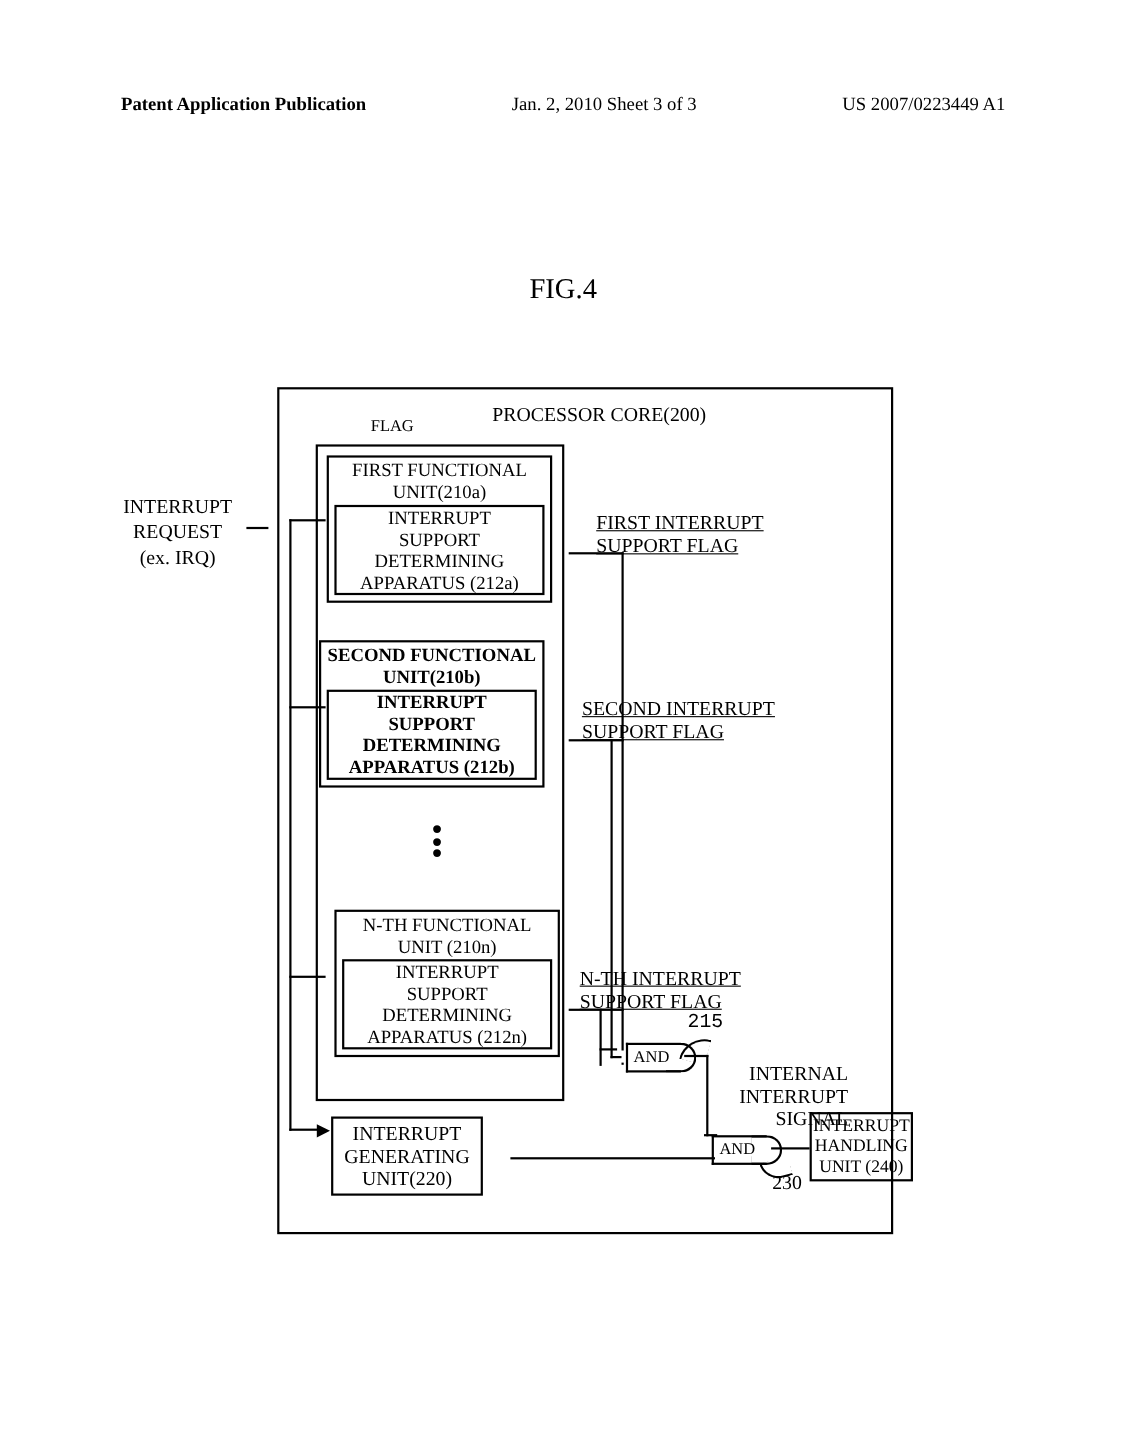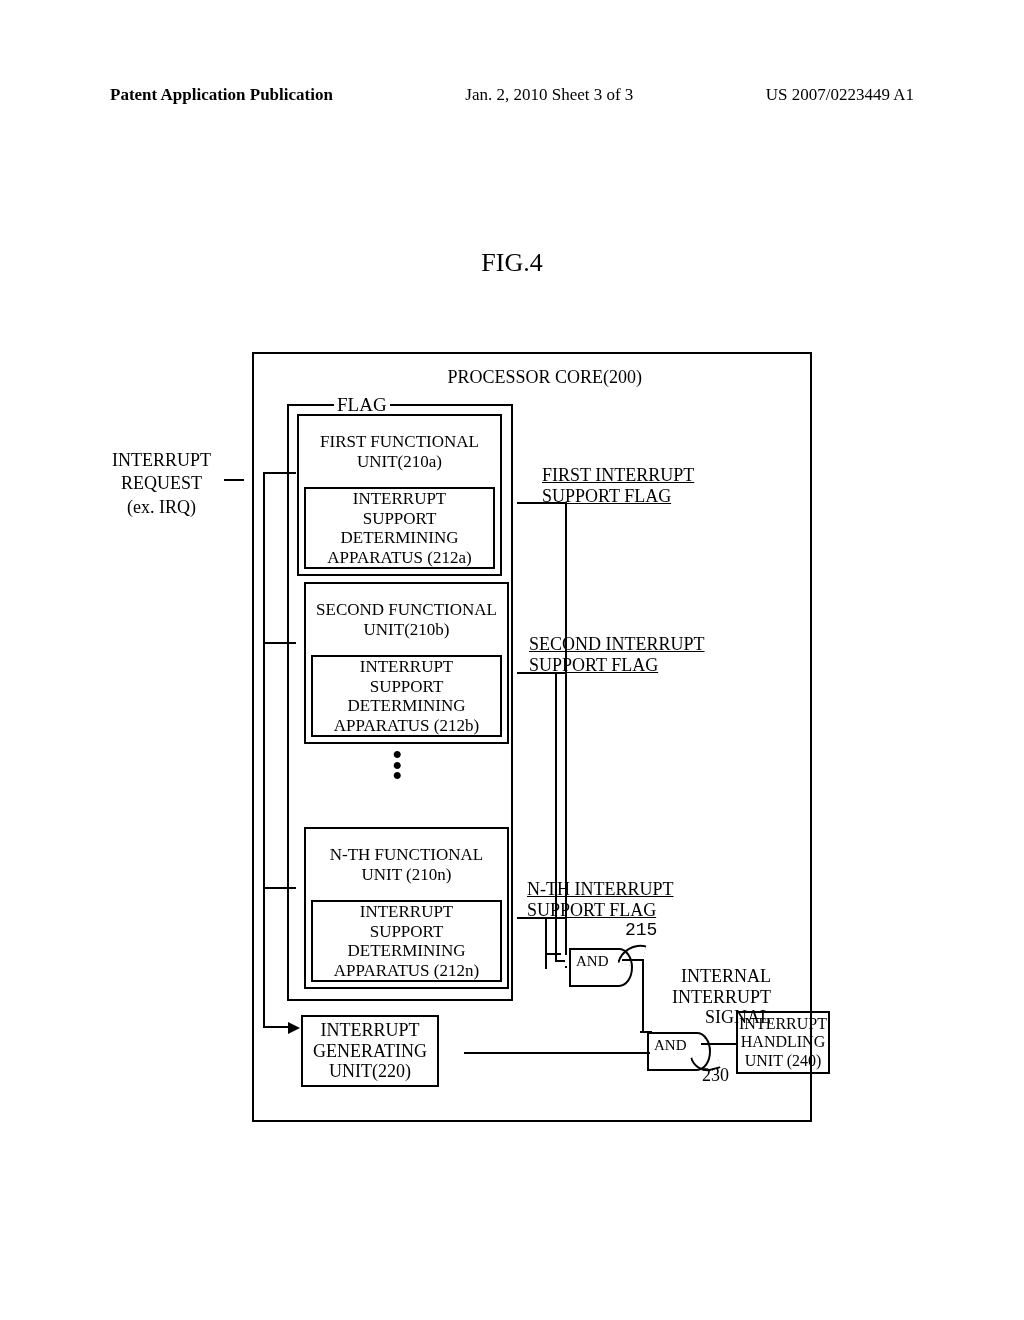--- a/index.html
+++ b/index.html
@@ -65,23 +65,23 @@
     .irq-line {
       position: absolute;
       top: 127px;
       left: -28px;
       width: 20px;
       height: 2px;
       background: black;
     }
     .flag-label {
       position: absolute;
-      top: 42px;
+      top: 28px;
       left: 82px;
-      font-size: 19px;
+      font-size: 15px;
       background: white;
       padding: 0 3px;
     }
     .flag-box {
       position: absolute;
       top: 52px;
       left: 35px;
       width: 226px;
       height: 597px;
       border: 2px solid black;
@@ -90,33 +90,33 @@
     .func-unit {
       position: absolute;
       border: 2px solid black;
       box-sizing: border-box;
       width: 205px;
     }
     .func-unit-title {
       text-align: center;
       font-size: 17px;
       line-height: 1.15;
-      padding: 16px 0;
+      padding: 2px 0;
     }
     .apparatus {
       border: 2px solid black;
       box-sizing: border-box;
       margin: 0 5px 5px 5px;
       text-align: center;
       font-size: 17px;
       line-height: 1.15;
       padding: 0px 0;
     }
     .fu1 { top: 62px; left: 45px; }
-    .fu2 { top: 230px; left: 52px; }
+    .fu2 { top: 230px; left: 38px; font-weight: bold; }
     .fun { top: 475px; left: 52px; }
     .vdots {
       position: absolute;
       top: 398px;
       left: 140px;
       font-size: 30px;
       display: flex;
       flex-direction: column;
       line-height: 0.35;
     }
@@ -154,21 +154,21 @@
       text-decoration: underline;
     }
     .ft1 { top: 113px; left: 290px; }
     .ft2 { top: 282px; left: 277px; }
     .ftn { top: 527px; left: 275px; }
     .and-gate {
       position: absolute;
       border: 2px solid black;
       border-right: none;
       font-size: 15px;
-      padding: 3px 10px 15px 5px;
+      padding: 3px 10px 3px 5px;
       box-sizing: border-box;
     }
     .and-gate::after {
       content: '';
       position: absolute;
       right: -14px;
       top: -2px;
       width: 28px;
       height: calc(100% + 4px);
       border: 2px solid black;

